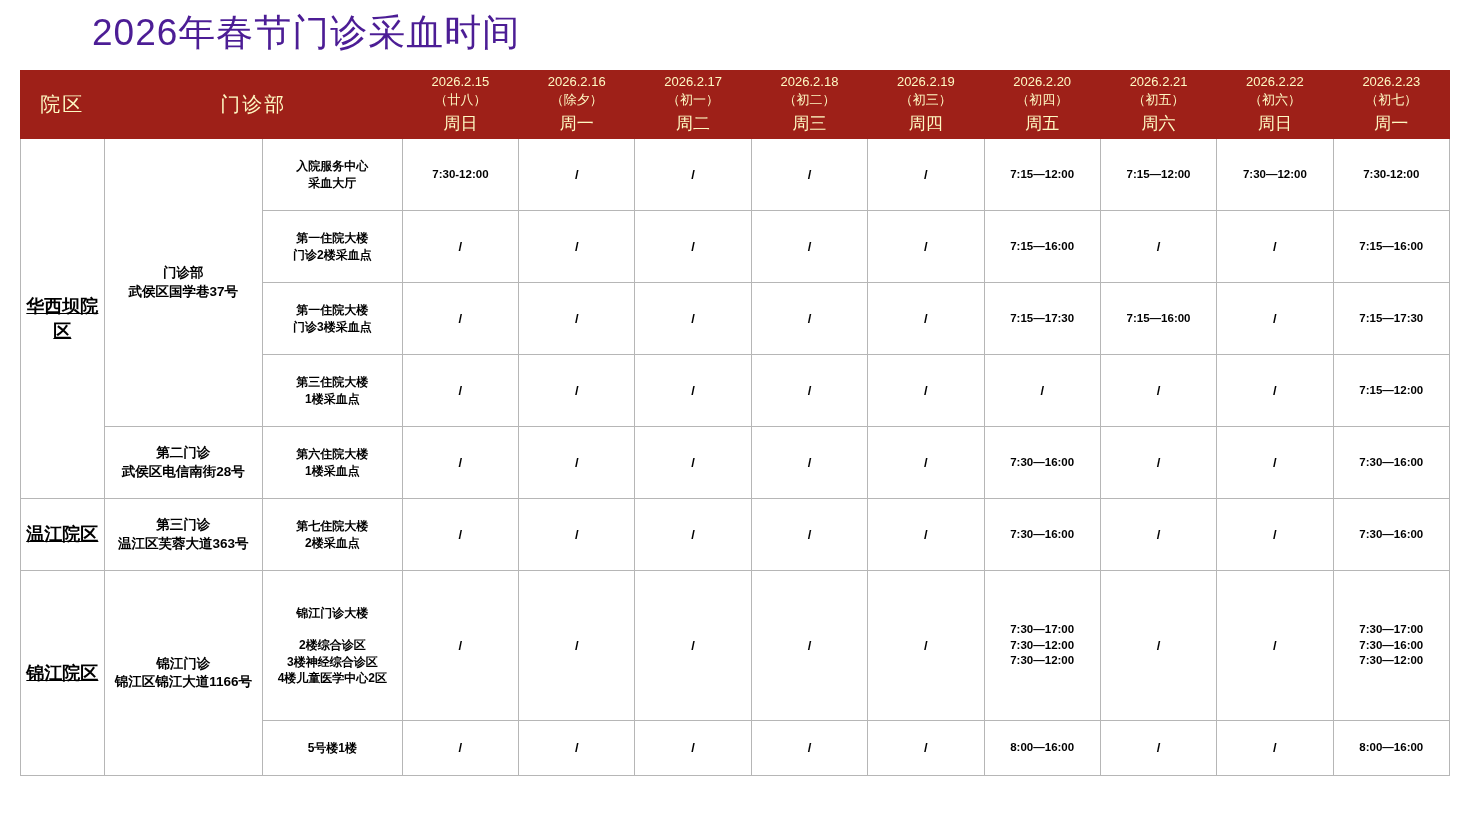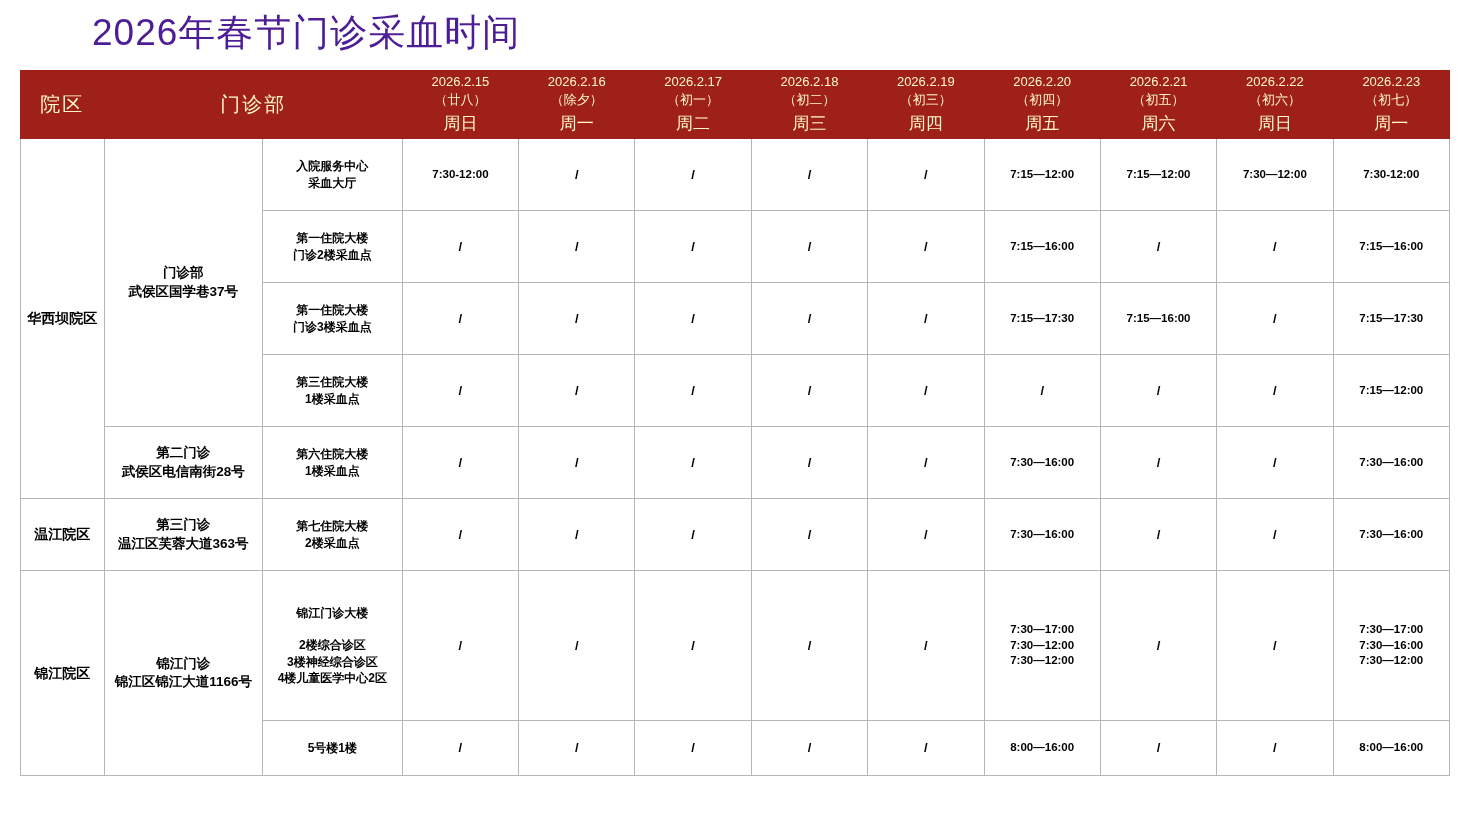--- a/index.html
+++ b/index.html
@@ -59,23 +59,24 @@
     letter-spacing: 2px;
   }
   .hdr-date {
     font-size: 13px;
     line-height: 1.5;
   }
   .hdr-week {
     font-size: 17px;
   }
   .cell-campus {
-    font-size: 14px;
+    font-size: 18px;
     font-weight: bold;
     line-height: 1.5;
+    text-decoration: underline;
   }
   .cell-dept {
     font-size: 13.5px;
     font-weight: bold;
     line-height: 1.6;
   }
   .cell-site {
     font-size: 12px;
     font-weight: bold;
     line-height: 1.6;

